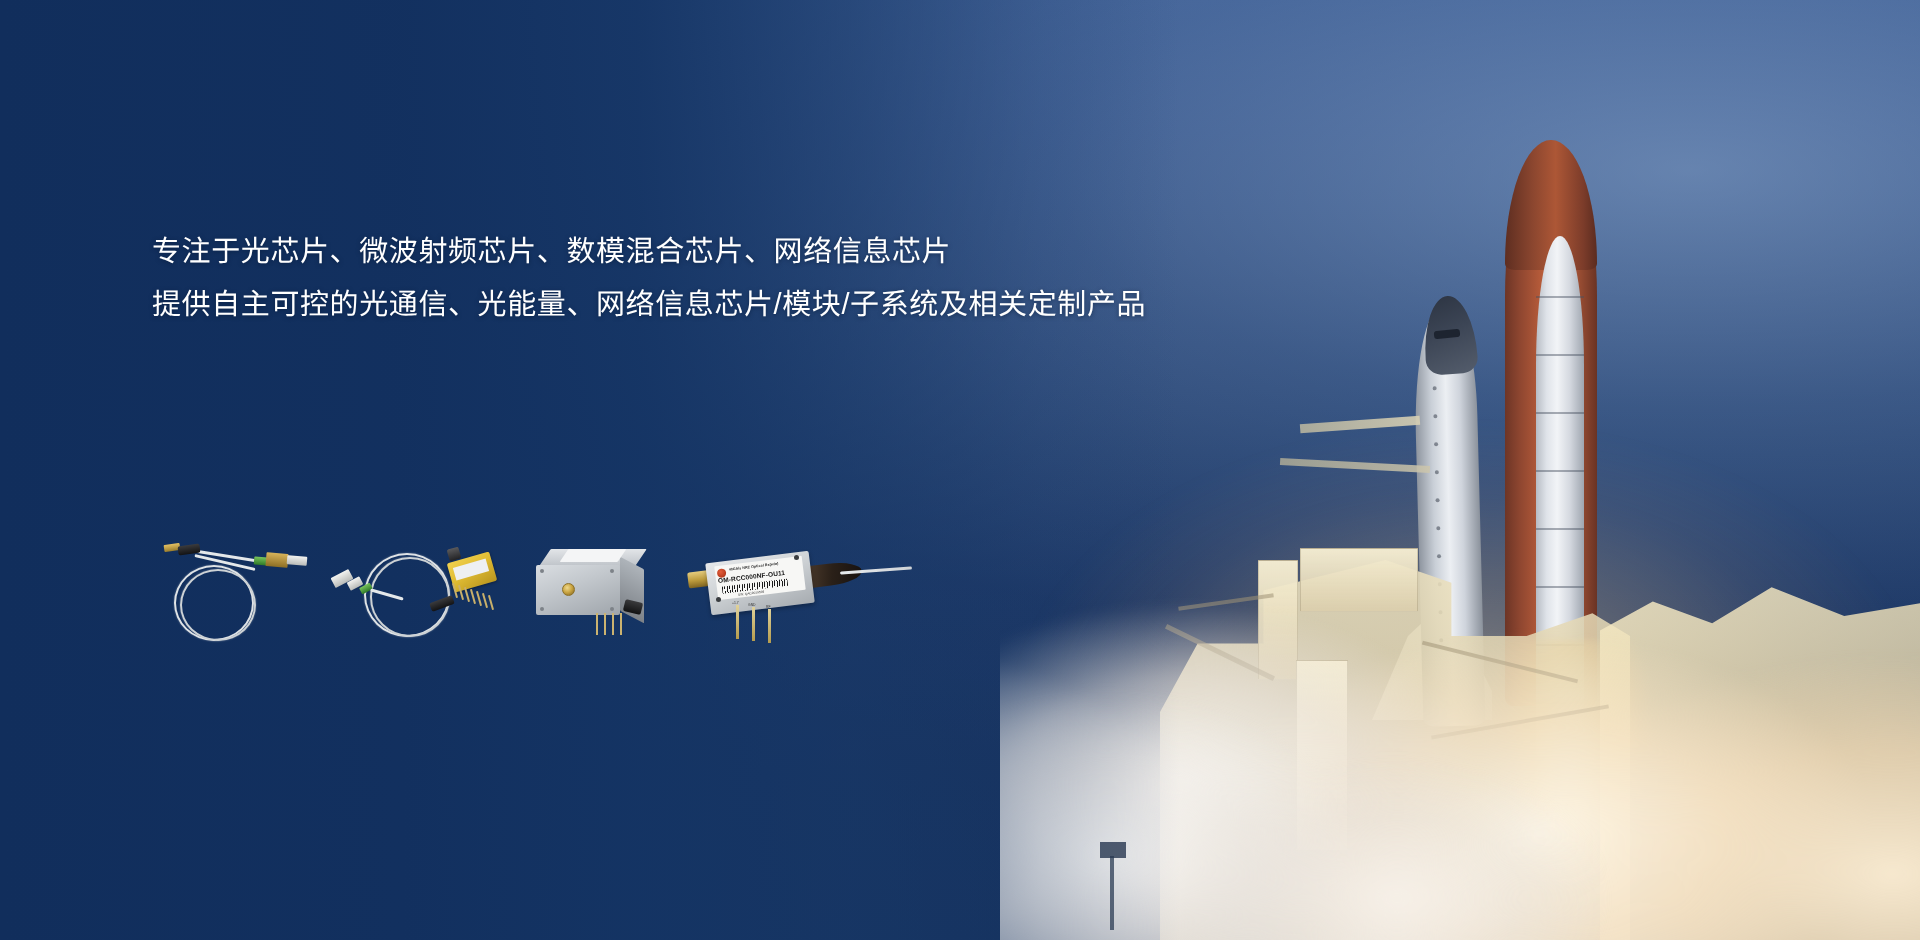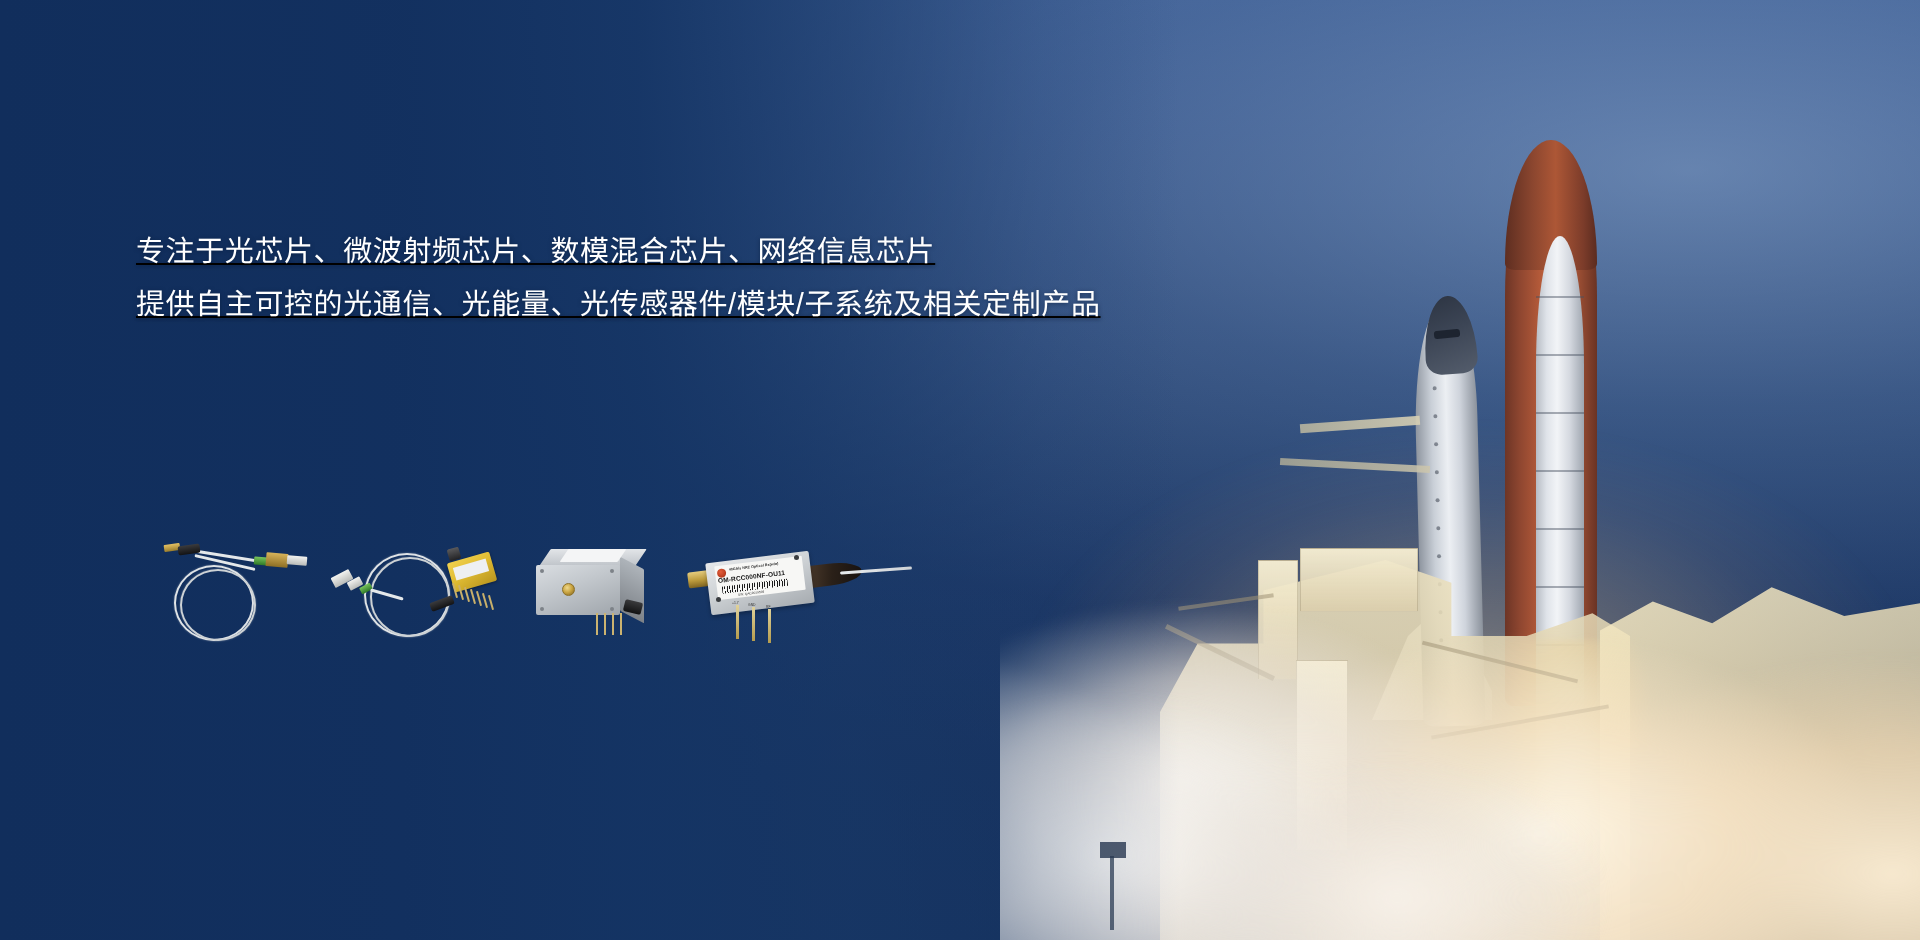--- a/index.html
+++ b/index.html
@@ -163,21 +163,21 @@
     position:absolute; left:110px; bottom:10px; width:4px; height:74px;
     background:rgba(45,60,82,.75);
   }
   .lightpole:before{
     content:""; position:absolute; left:-10px; top:-14px; width:26px; height:16px;
     background:rgba(40,54,76,.8);
   }
 
   
   .content{
-    position:absolute; left:136px; top:228px; width:1000px; z-index:30;text-decoration:underline;
+    position:absolute; left:152px; top:228px; width:1000px; z-index:30;
   }
   .sub{
     color:#ffffff;
     font-size:29px;
     line-height:1.62;
     letter-spacing:.6px;
     font-weight:400;
     text-shadow:0 1px 4px rgba(6,22,48,.55);
     white-space:nowrap;
   }
@@ -390,21 +390,21 @@
 
     <div class="smoke"></div>
     <div class="smoke-left"></div>
     <div class="lightpole"></div>
   </div>
 
   <div class="left-wash"></div>
 
   <div class="content">
     <div class="sub">专注于光芯片、微波射频芯片、数模混合芯片、网络信息芯片</div>
-    <div class="sub">提供自主可控的光通信、光能量、光传感器件/模块/子系统及相关定制产品</div>
+    <div class="sub">提供自主可控的光通信、光能量、网络信息芯片/模块/子系统及相关定制产品</div>
 
   </div>
 
   <div class="products">
 
     <div class="prod p1">
       <div class="fiber-loop" style="left:14px; top:34px; width:80px; height:76px;"></div>
       <div class="fiber-loop" style="left:20px; top:38px; width:76px; height:72px; border-color:#cdd2d5;"></div>
       <div class="fiber-line" style="left:36px; top:24px; width:66px; transform:rotate(9deg);"></div>
       <div class="fiber-line" style="left:34px; top:30px; width:62px; transform:rotate(13deg);"></div>

